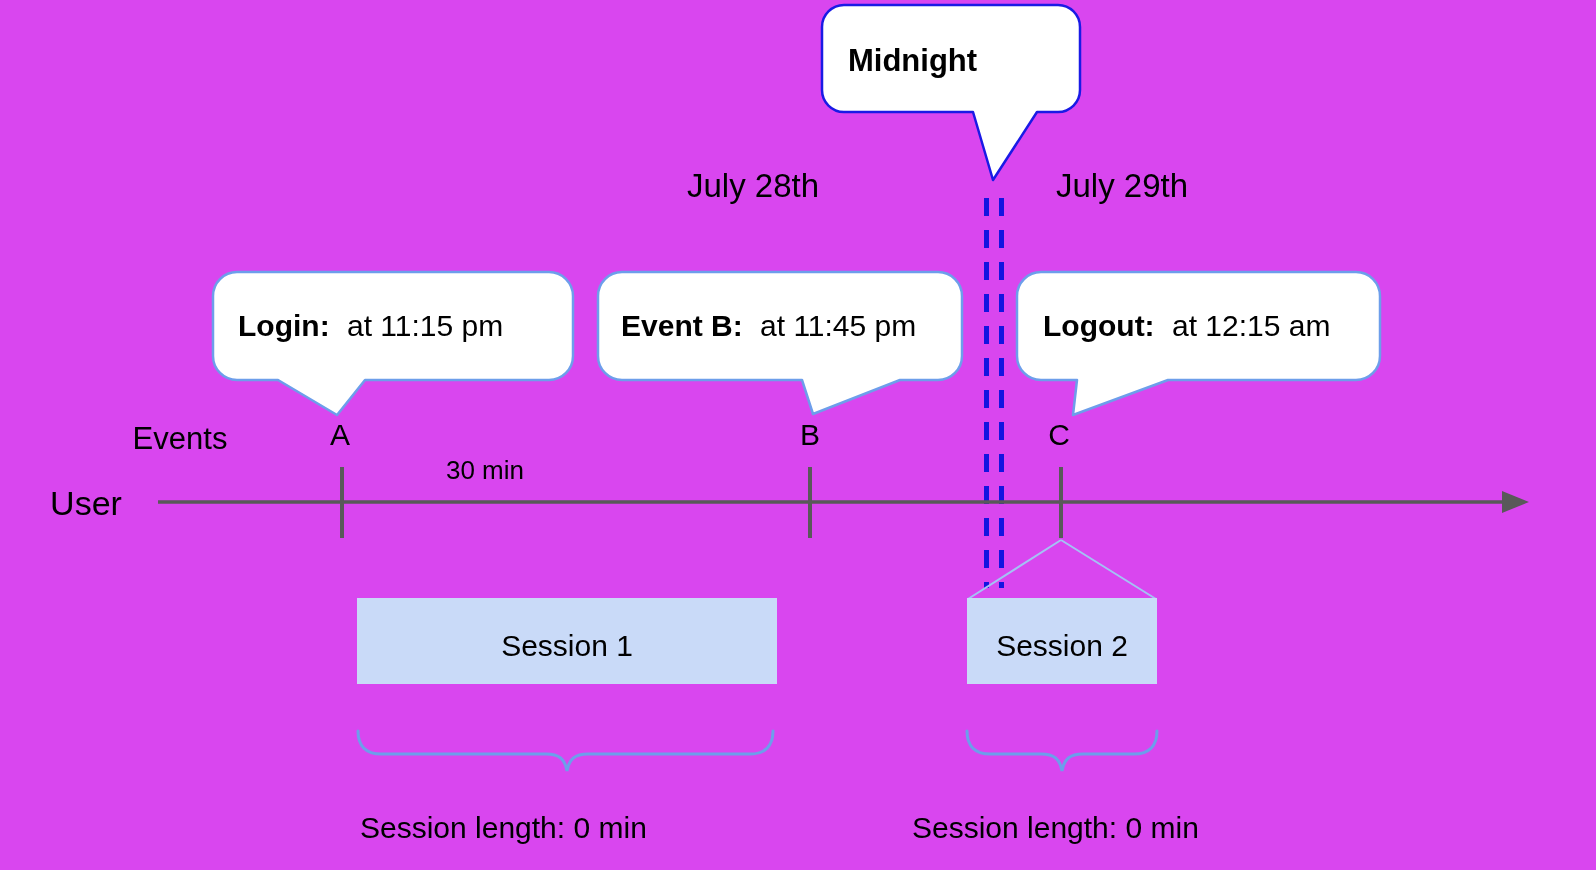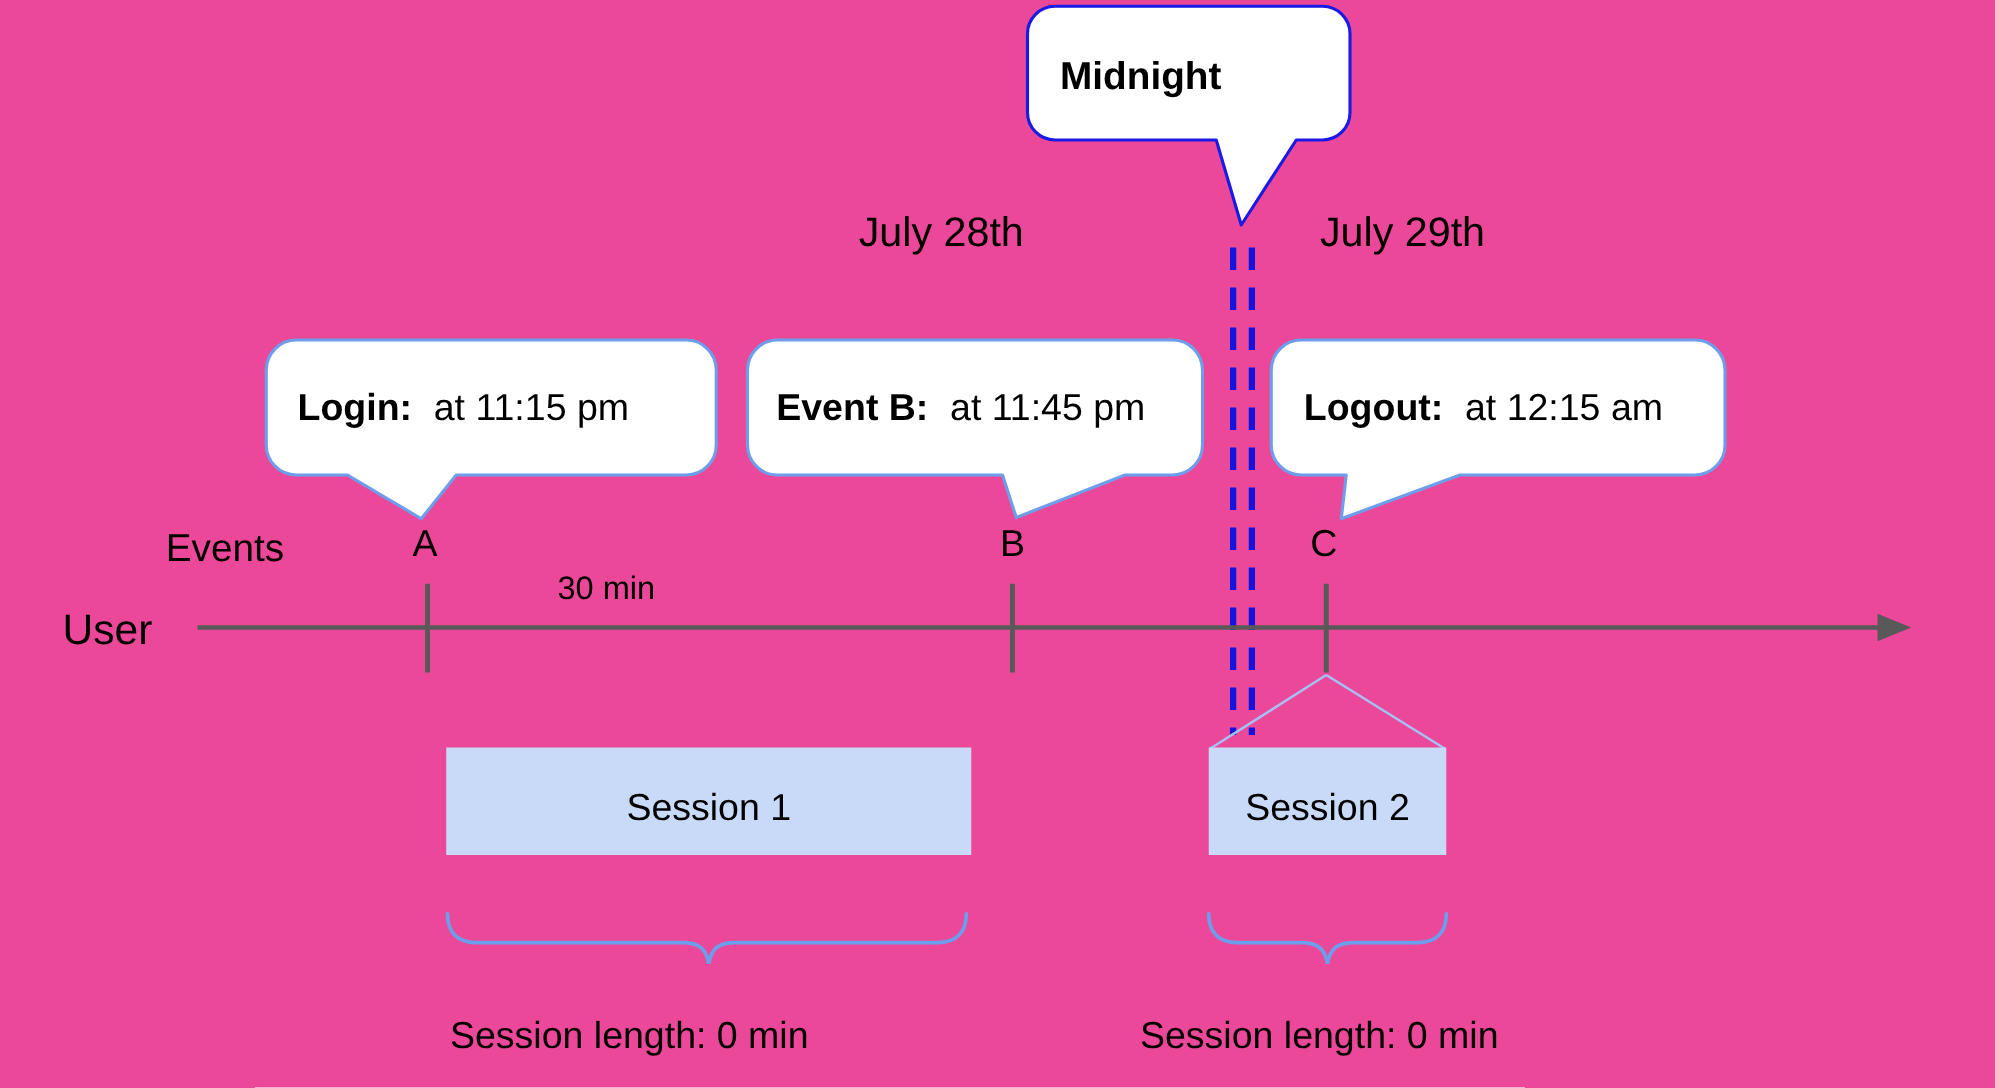--- a/index.html
+++ b/index.html
@@ -1,17 +1,17 @@
 <!DOCTYPE html>
 <html><head>
 <meta charset="utf-8">
 <style>
   html, body { margin: 0; padding: 0; background: #ffffff; }
   .stage {
-    width: 1596px; height: 870px; position: relative; background: #ec4899;
+    width: 1596px; height: 870px; position: relative; background: #d946ef;
     font-family: "Liberation Sans", sans-serif;
   }
   svg { display: block; }
   text { fill: #000000; font-family: "Liberation Sans", sans-serif; }
   .callout-bubble { fill: #ffffff; stroke: #6d9eeb; stroke-width: 2.5; stroke-linejoin: round; }
   .midnight-bubble { fill: #ffffff; stroke: #1a1ae6; stroke-width: 2.5; stroke-linejoin: round; }
   .callout-text { font-size: 30px; }
   .callout-bold { font-weight: bold; }
   .date-label { font-size: 33px; }
   .marker-label { font-size: 30px; }

